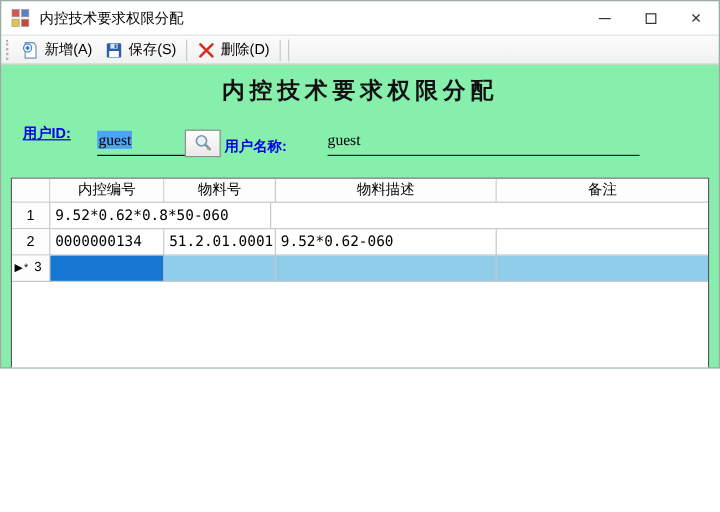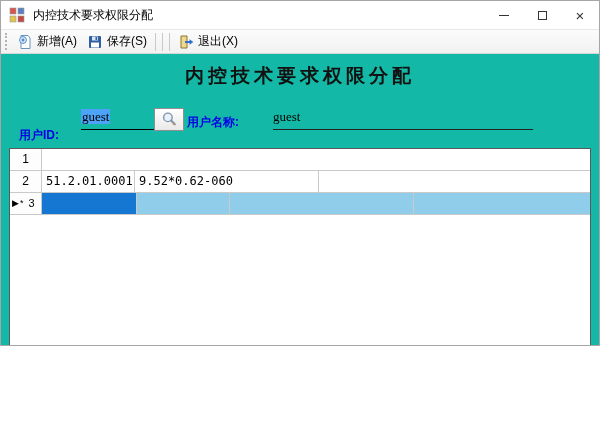--- a/index.html
+++ b/index.html
@@ -1,18 +1,18 @@
 <!DOCTYPE html>
 <html><head>
 <meta charset="utf-8">
 <style>
   * { margin:0; padding:0; box-sizing:border-box; }
   html,body { width:600px; height:427px; font-family:"Liberation Sans","DejaVu Sans",sans-serif; background:#fff; }
   #window {
-    position:relative; width:600px; height:346px; background:#14b8a6;
+    position:relative; width:600px; height:307px; background:#86efac;
     border:1px solid #a6a6a6; overflow:hidden;
   }
   
   #titlebar { position:absolute; top:0; left:0; right:0; height:28px; background:#ffffff; display:flex; align-items:center; }
   #titlebar .app-icon { width:16px; height:16px; margin:0 8px 0 8px; flex:0 0 auto; }
   #titlebar .title-text { font-size:12px; color:#000; }
   #win-controls { position:absolute; right:0; top:0; height:28px; display:flex; }
   .win-btn { width:38px; height:28px; display:flex; align-items:center; justify-content:center; color:#333; }
   .min-glyph { width:10px; height:1px; background:#333; display:block; }
   .max-glyph { width:9px; height:9px; border:1px solid #333; display:block; }
@@ -29,21 +29,21 @@
   .tb-sep { width:1px; height:18px; background:#c9c9c9; margin:0 3px; }
   .tb-icon { width:16px; height:16px; display:block; }
   
   #heading {
     position:absolute; top:62px; left:0; right:0; text-align:center;
     font-family:"Liberation Serif","DejaVu Serif",serif;
     font-size:19px; font-weight:bold; letter-spacing:4px; color:#111;
   }
   
   .form-label { position:absolute; font-size:12px; font-weight:bold; color:#0000e6; }
-  #user-id-label   { left:18px;  top:126px; }
+  #user-id-label   { left:18px;  top:102px;text-decoration:underline; }
   #user-name-label { left:186px; top:113px; }
   .field { position:absolute; font-family:Liberation Serif, serif; font-size:13px; color:#000; }
   #user-id-field   { left:80px;  top:108px; width:73px;  height:21px; border-bottom:1px solid #000; }
   #user-id-field .sel { background:#4da3f8; padding:0 1px; }
   #user-name-field { left:272px; top:108px; width:260px; height:21px; border-bottom:1px solid #222; }
   #search-btn {
     position:absolute; left:153px; top:107px; width:30px; height:23px;
     background:linear-gradient(#ffffff,#e9e9e9); border:1px solid #8f8f8f;
     display:flex; align-items:center; justify-content:center;
   }
@@ -122,62 +122,69 @@
         <rect x="2" y="2" width="12" height="12" rx="1" fill="#2f5fa3"></rect>
         <rect x="5" y="2.5" width="6" height="4" fill="#dce6f5"></rect>
         <rect x="8.5" y="3" width="1.6" height="3" fill="#2f5fa3"></rect>
         <rect x="4" y="8.5" width="8" height="5" fill="#ffffff"></rect>
       </svg>
       <span>保存(S)</span>
     </div>
 
     <div class="tb-sep"></div>
 
-
-    <div class="tb-sep"></div>
-
-
-    <div class="tb-sep"></div>
-
     <div class="tb-btn">
       <svg class="tb-icon" viewBox="0 0 16 16">
-        <path d="M3 2 h6 v12 h-6 z" fill="#f0d98c" stroke="#8a7430" stroke-width="1"></path>
-        <path d="M7 8 h5" stroke="#2f6fd0" stroke-width="2"></path>
-        <path d="M11.5 5.2 L15.3 8 L11.5 10.8 z" fill="#2f6fd0"></path>
+        <path d="M3 3 L13 13 M13 3 L3 13" stroke="#cc3322" stroke-width="2.2" stroke-linecap="round"></path>
       </svg>
-      <span>退出(X)</span>
-    </div>
+      <span>删除(D)</span>
+    </div>
+
+    <div class="tb-sep"></div>
+
+
+    <div class="tb-sep"></div>
+
   </div>
 
   <div id="heading">内控技术要求权限分配</div>
 
   <span class="form-label" id="user-id-label">用户ID:</span>
   <div class="field" id="user-id-field">
     <span class="sel">guest</span>
   </div>
   <div id="search-btn">
     <svg width="17" height="17" viewBox="0 0 16 16">
       <circle cx="6.5" cy="6" r="4" fill="#e8f2fb" stroke="#8094a8" stroke-width="1.3"></circle>
       <path d="M9.5 9 L13 12.5" stroke="#8094a8" stroke-width="2" stroke-linecap="round"></path>
       <path d="M10.5 12.8 l2.6 0.9 l-1.2 -2.3 z" fill="#e8a33d"></path>
     </svg>
   </div>
   <span class="form-label" id="user-name-label">用户名称:</span>
   <div class="field" id="user-name-field">guest</div>
 
   <div id="grid">
 
+    <div class="g-row">
+      <div class="g-cell g-head rowhdr"></div>
+      <div class="g-cell g-head col1">内控编号</div>
+      <div class="g-cell g-head col2">物料号</div>
+      <div class="g-cell g-head col3">物料描述</div>
+      <div class="g-cell g-head col4">备注</div>
+    </div>
 
     <div class="g-row">
       <div class="g-cell g-data rowhdr">1</div>
+      <div class="g-cell g-data col3">9.52*0.62*0.8*50-060</div>
       <div class="g-cell g-data col4"></div>
     </div>
 
     <div class="g-row">
       <div class="g-cell g-data rowhdr">2</div>
+      <div class="g-cell g-data col1">0000000134</div>
       <div class="g-cell g-data col2">51.2.01.0001</div>
       <div class="g-cell g-data col3">9.52*0.62-060</div>
       <div class="g-cell g-data col4"></div>
     </div>
 
     <div class="g-row">
       <div class="g-cell g-data rowhdr newrow-hdr">
         <span class="marker">▶*</span>
         <span class="num">3</span>
       </div>

